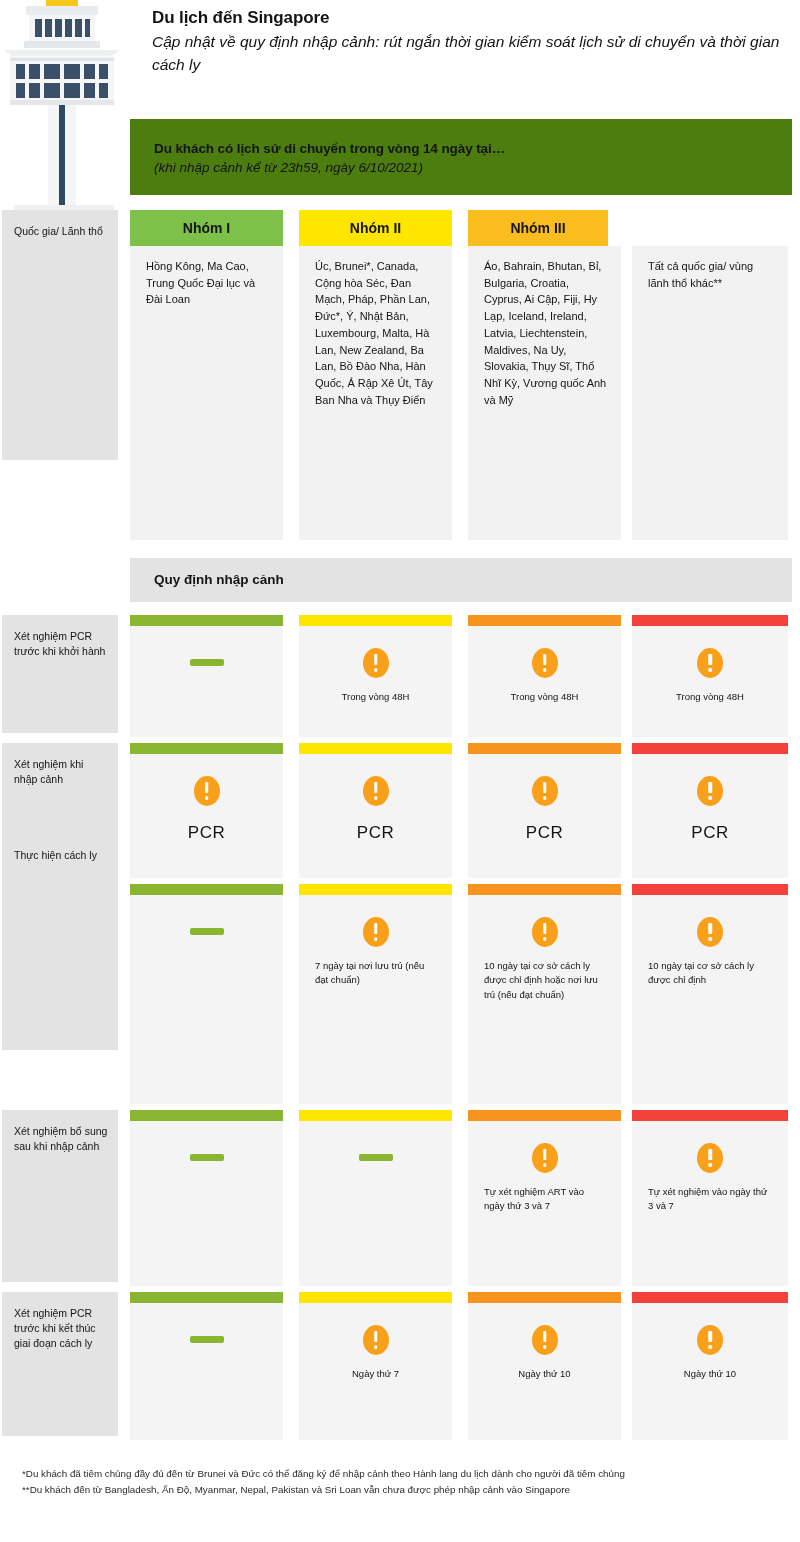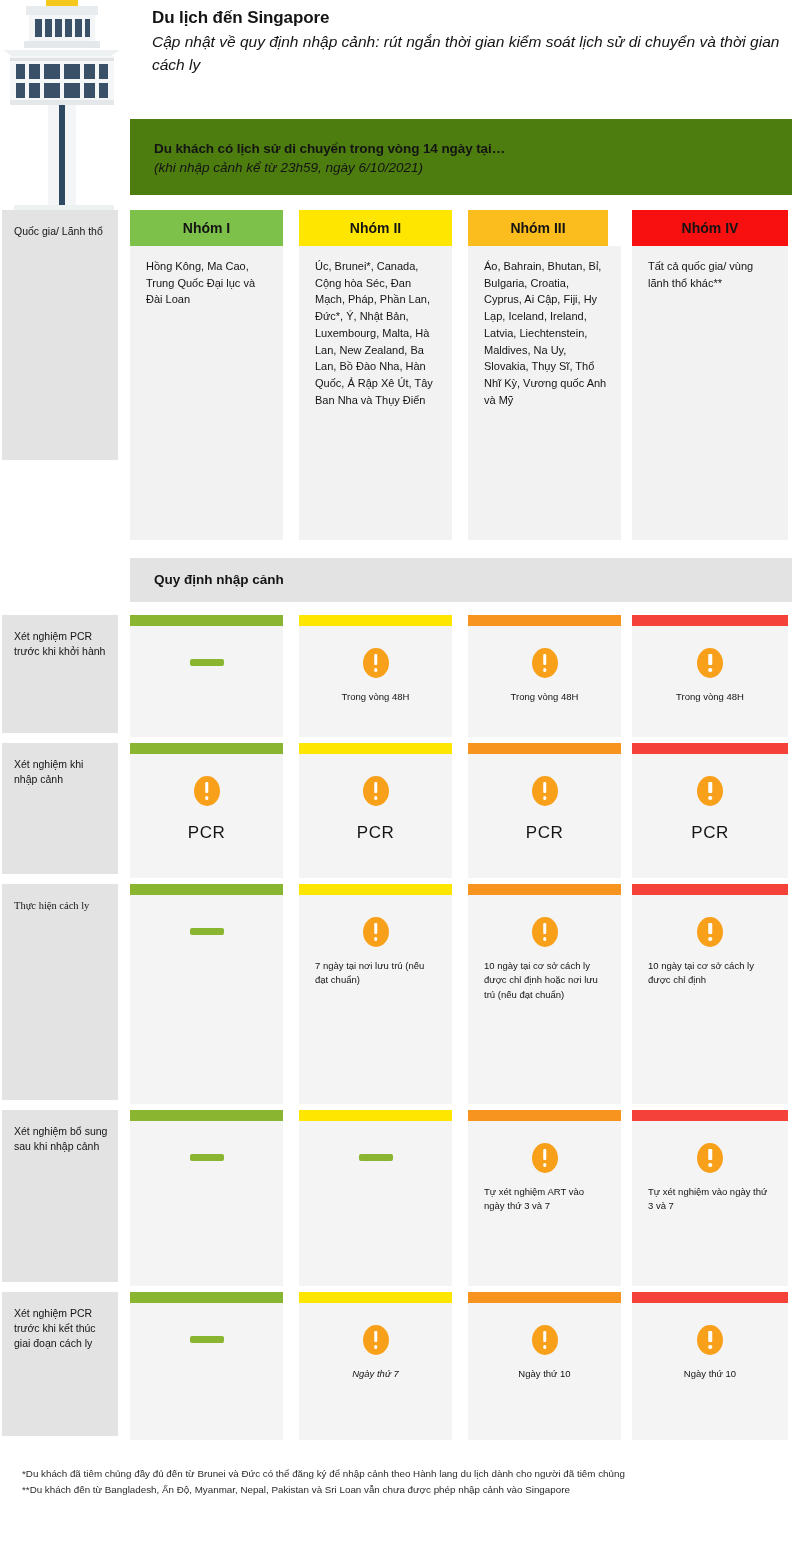--- a/index.html
+++ b/index.html
@@ -156,21 +156,20 @@
   <div class="banner">
     <div class="b1">Du khách có lịch sử di chuyển trong vòng 14 ngày tại…</div>
     <div class="b2">(khi nhập cảnh kể từ 23h59, ngày 6/10/2021)</div>
   </div>
 
   <div class="sidecell" id="side-countries" style="top:210px;height:250px;">Quốc gia/ Lãnh thổ</div>
 
   <div class="grouphead" id="gh0" style="left: 130px; top: 210px; width: 153px; background: rgb(126, 193, 74);">Nhóm I</div>
   <div class="grouphead" id="gh1" style="left: 299px; top: 210px; width: 153px; background: rgb(255, 230, 0);">Nhóm II</div>
   <div class="grouphead" id="gh2" style="left: 468px; top: 210px; width: 140px; background: rgb(251, 189, 29);">Nhóm III</div>
-  <div class="grouphead" id="gh3" style="left: 632px; top: 210px; width: 156px; background: rgb(248, 15, 15);">Nhóm IV</div>
 
   <div class="countrypanel" id="cp0" style="left: 130px; top: 246px; width: 153px; height: 294px;">Hồng Kông, Ma Cao, Trung Quốc Đại lục và Đài Loan</div>
   <div class="countrypanel" id="cp2" style="left: 468px; top: 246px; width: 153px; height: 294px;">Áo, Bahrain, Bhutan, Bỉ, Bulgaria, Croatia, Cyprus, Ai Cập, Fiji, Hy Lạp, Iceland, Ireland, Latvia, Liechtenstein, Maldives, Na Uy, Slovakia, Thụy Sĩ, Thổ Nhĩ Kỳ, Vương quốc Anh và Mỹ</div>
   <div class="countrypanel" id="cp1" style="left: 299px; top: 246px; width: 153px; height: 294px;">Úc, Brunei*, Canada, Cộng hòa Séc, Đan Mạch, Pháp, Phần Lan, Đức*, Ý, Nhật Bản, Luxembourg, Malta, Hà Lan, New Zealand, Ba Lan, Bồ Đào Nha, Hàn Quốc, Ả Rập Xê Út, Tây Ban Nha và Thụy Điển</div>
   <div class="countrypanel" id="cp3" style="left: 632px; top: 246px; width: 156px; height: 294px;">Tất cả quốc gia/ vùng lãnh thổ khác**</div>
 
   <div class="rulesbar">
     <span>Quy định nhập cảnh</span>
   </div>
 
@@ -225,21 +224,21 @@
           <div class="note big">PCR</div>
         </div>
       </div>
       <div class="cell" style="left: 632px; top: 743px; width: 156px; height: 135px;">
         <div class="topbar" style="background: rgb(244, 66, 58);"></div>
         <div class="body">
           <div class="icon-warn"></div>
           <div class="note big">PCR</div>
         </div>
       </div>
-      <div class="sidecell" style="top: 884px; height: 216px; font-family: Liberation Serif, serif;">Thực hiện cách ly</div>
+      <div class="sidecell" style="top: 834px; height: 216px;">Thực hiện cách ly</div>
       <div class="cell" style="left: 130px; top: 884px; width: 153px; height: 220px;">
         <div class="topbar" style="background: rgb(138, 181, 49);"></div>
         <div class="body">
           <div class="icon-dash"></div>
         </div>
       </div>
       <div class="cell" style="left: 299px; top: 884px; width: 153px; height: 220px;">
         <div class="topbar" style="background: rgb(255, 230, 0);"></div>
         <div class="body">
           <div class="icon-warn"></div>
@@ -287,21 +286,21 @@
           <div class="note left">Tự xét nghiệm vào ngày thứ 3 và 7</div>
         </div>
       </div>
       <div class="sidecell" style="top: 1292px; height: 144px;">Xét nghiệm PCR trước khi kết thúc giai đoạn cách ly</div>
       <div class="cell" style="left: 130px; top: 1292px; width: 153px; height: 148px;">
         <div class="topbar" style="background: rgb(138, 181, 49);"></div>
         <div class="body">
           <div class="icon-dash"></div>
         </div>
       </div>
-      <div class="cell" style="left: 299px; top: 1292px; width: 153px; height: 148px; font-style: italic;">
+      <div class="cell" style="left: 299px; top: 1292px; width: 153px; height: 148px;">
         <div class="topbar" style="background: rgb(255, 230, 0);"></div>
         <div class="body">
           <div class="icon-warn"></div>
           <div class="note">Ngày thứ 7</div>
         </div>
       </div>
       <div class="cell" style="left: 468px; top: 1292px; width: 153px; height: 148px;">
         <div class="topbar" style="background: rgb(247, 148, 32);"></div>
         <div class="body">
           <div class="icon-warn"></div>

